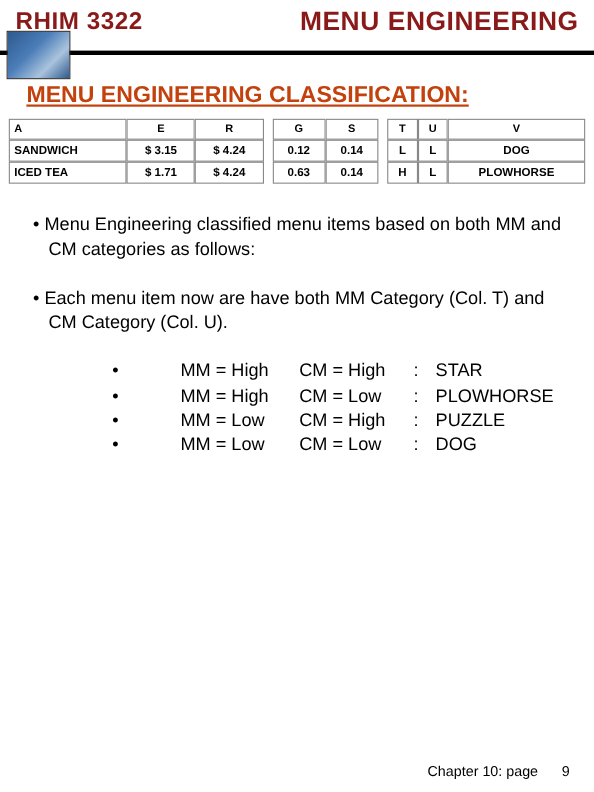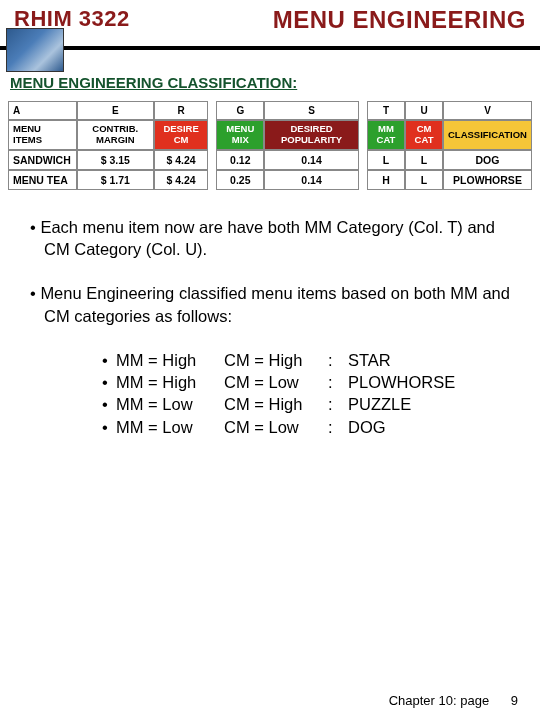--- a/index.html
+++ b/index.html
@@ -37,25 +37,25 @@
     position: absolute;
     left: 6px;
     top: 28px;
     width: 58px;
     height: 44px;
     background: linear-gradient(135deg,#2e5a8e 0%,#4b7db8 40%,#aac3dd 70%,#2e5a8e 100%);
     border: 1px solid #333;
     z-index: 2;
   }
   .section-title {
-    margin: 24px 0 8px 10px;
-    font-size: 15px;
+    margin: 24px 0 8px 24px;
+    font-size: 21px;
     font-weight: bold;
     text-decoration: underline;
-    color: #14532d;
+    color: #c2410c;
     line-height: 1.25;
   }
   .tablewrap {
     margin: 2px 8px 0 8px;
   }
   .mtable {
     width: 100%;
     border-collapse: separate;
     border-spacing: 0;
     font-size: 10.5px;
@@ -92,21 +92,21 @@
     line-height: 1.35;
   }
   .bullets .b1 { text-indent: -14px; padding-left: 14px; margin-bottom: 22px; }
   .rules {
     margin: 14px 0 0 72px;
     font-size: 16.5px;
     font-family: Arial, sans-serif;
   }
   .rules-row { display: flex; }
   .rules .c0 { width: 14px; }
-  .rules .c1 { width: 108px; }
+  .rules .c1 { width: 108px; margin-left: 48px; }
   .rules .c2 { width: 104px; }
   .rules .c3 { width: 20px; }
   .rules .c4 { flex: 1; }
   .footer {
     position: absolute;
     bottom: 12px;
     right: 22px;
     font-size: 13px;
     text-align: right;
   }
@@ -131,65 +131,53 @@
         <th>E</th>
         <th>R</th>
         <th class="colgap"></th>
         <th>G</th>
         <th>S</th>
         <th class="colgap"></th>
         <th>T</th>
         <th>U</th>
         <th>V</th>
       </tr>
-      <tr class="titles">
-        <th class="colA">MENU ITEMS</th>
-        <th>CONTRIB. MARGIN</th>
-        <th class="hdr-R">DESIRE CM</th>
-        <th class="colgap"></th>
-        <th class="hdr-G">MENU MIX</th>
-        <th class="hdr-S">DESIRED POPULARITY</th>
-        <th class="colgap"></th>
-        <th class="hdr-T">MM CAT</th>
-        <th class="hdr-U">CM CAT</th>
-        <th class="hdr-V">CLASSIFICATION</th>
-      </tr>
     </thead>
     <tbody id="tbody">
         <tr>
           <td class="colA">SANDWICH</td>
           <td>$    3.15</td>
           <td>$ 4.24</td>
           <td class="colgap"></td>
           <td>0.12</td>
           <td>0.14</td>
           <td class="colgap"></td>
           <td>L</td>
           <td>L</td>
           <td>DOG</td>
         </tr>
         <tr>
-          <td class="colA">MENU TEA</td>
+          <td class="colA">ICED TEA</td>
           <td>$    1.71</td>
           <td>$ 4.24</td>
           <td class="colgap"></td>
-          <td>0.25</td>
+          <td>0.63</td>
           <td>0.14</td>
           <td class="colgap"></td>
           <td>H</td>
           <td>L</td>
           <td>PLOWHORSE</td>
         </tr>
       </tbody>
   </table>
 </div>
 
 <div class="bullets">
+  <div class="b1">• <span>Menu Engineering classified menu items based on both MM and CM categories as follows:</span></div>
   <div class="b1">• <span>Each menu item now are have both MM Category (Col. T) and CM Category (Col. U).</span></div>
-  <div class="b1">• <span>Menu Engineering classified menu items based on both MM and CM categories as follows:</span></div>
   <div class="rules" id="rules">
       <div class="rules-row">
         <span class="c0">•</span>
         <span class="c1">MM = High</span>
         <span class="c2">CM = High</span>
         <span class="c3">:</span>
         <span class="c4">STAR</span>
       </div>
       <div class="rules-row">
         <span class="c0">•</span>

